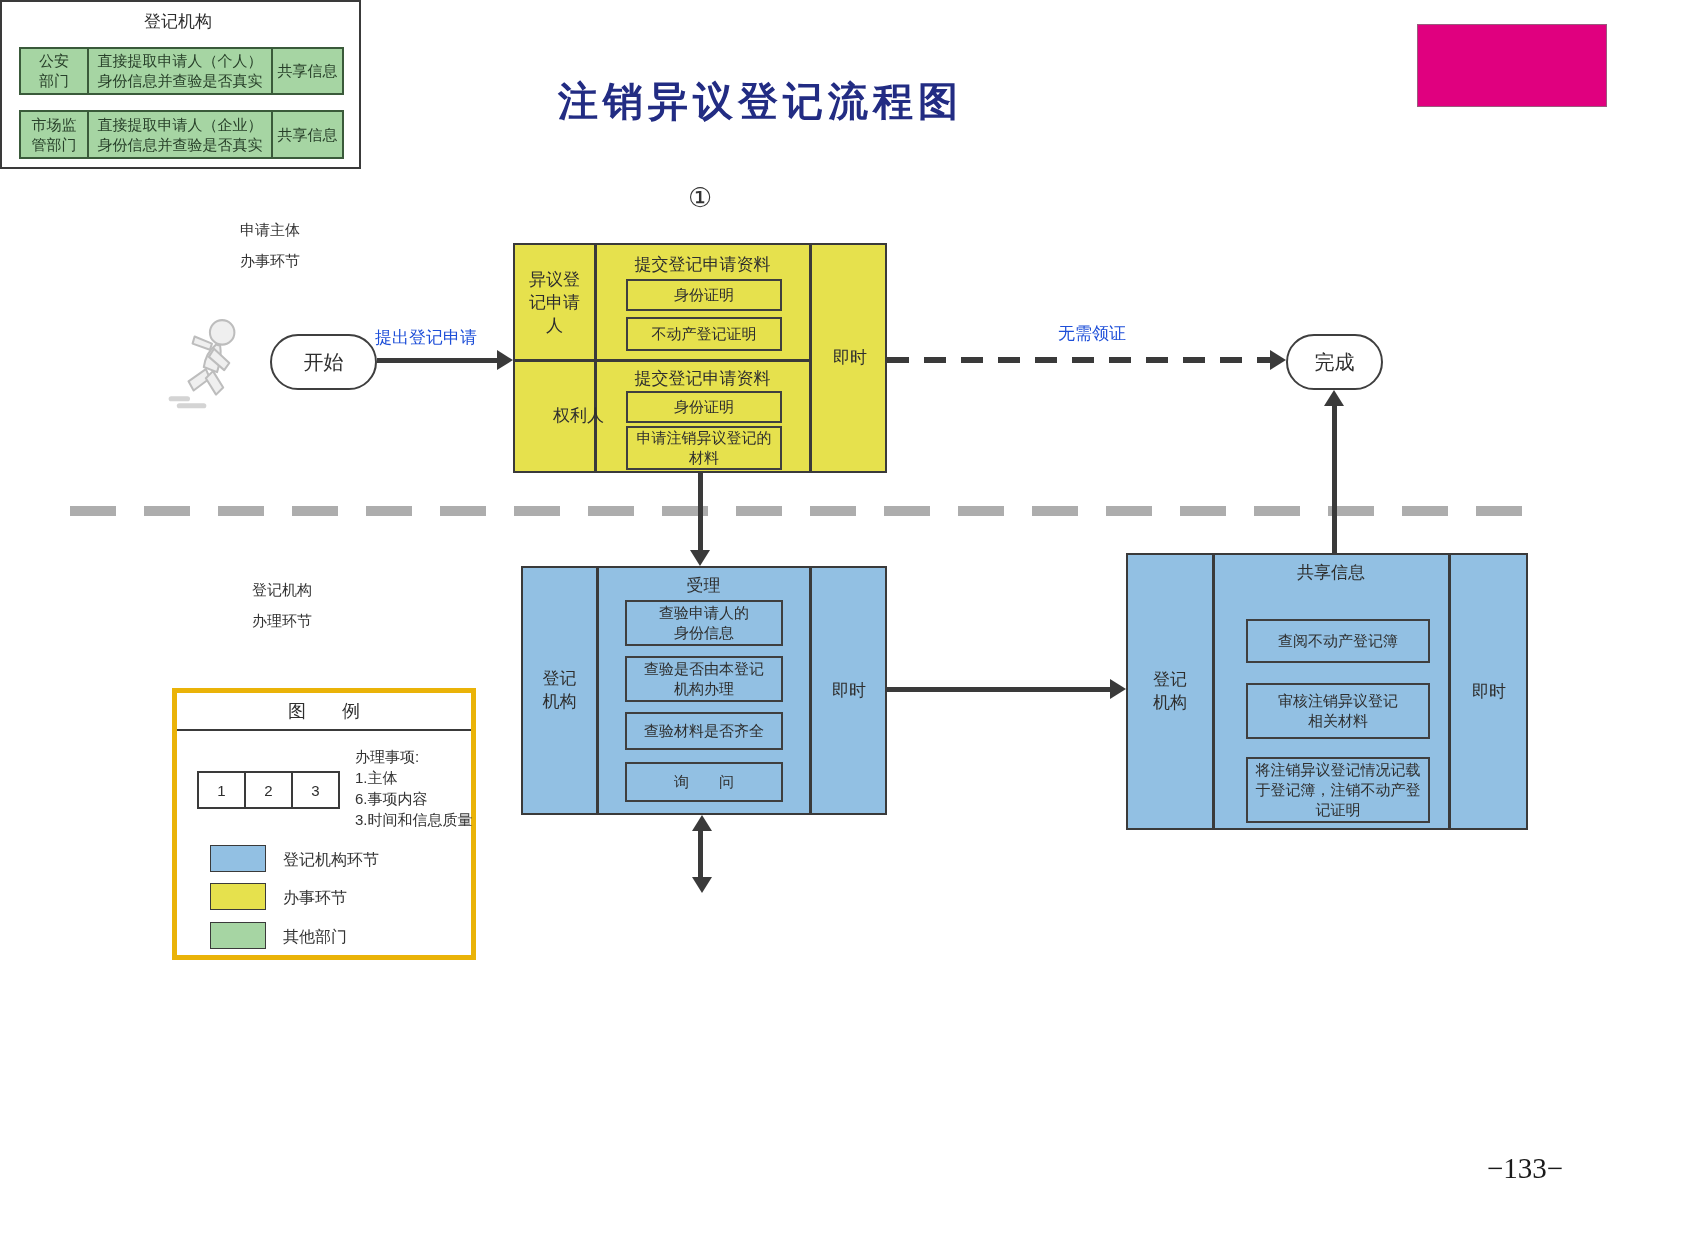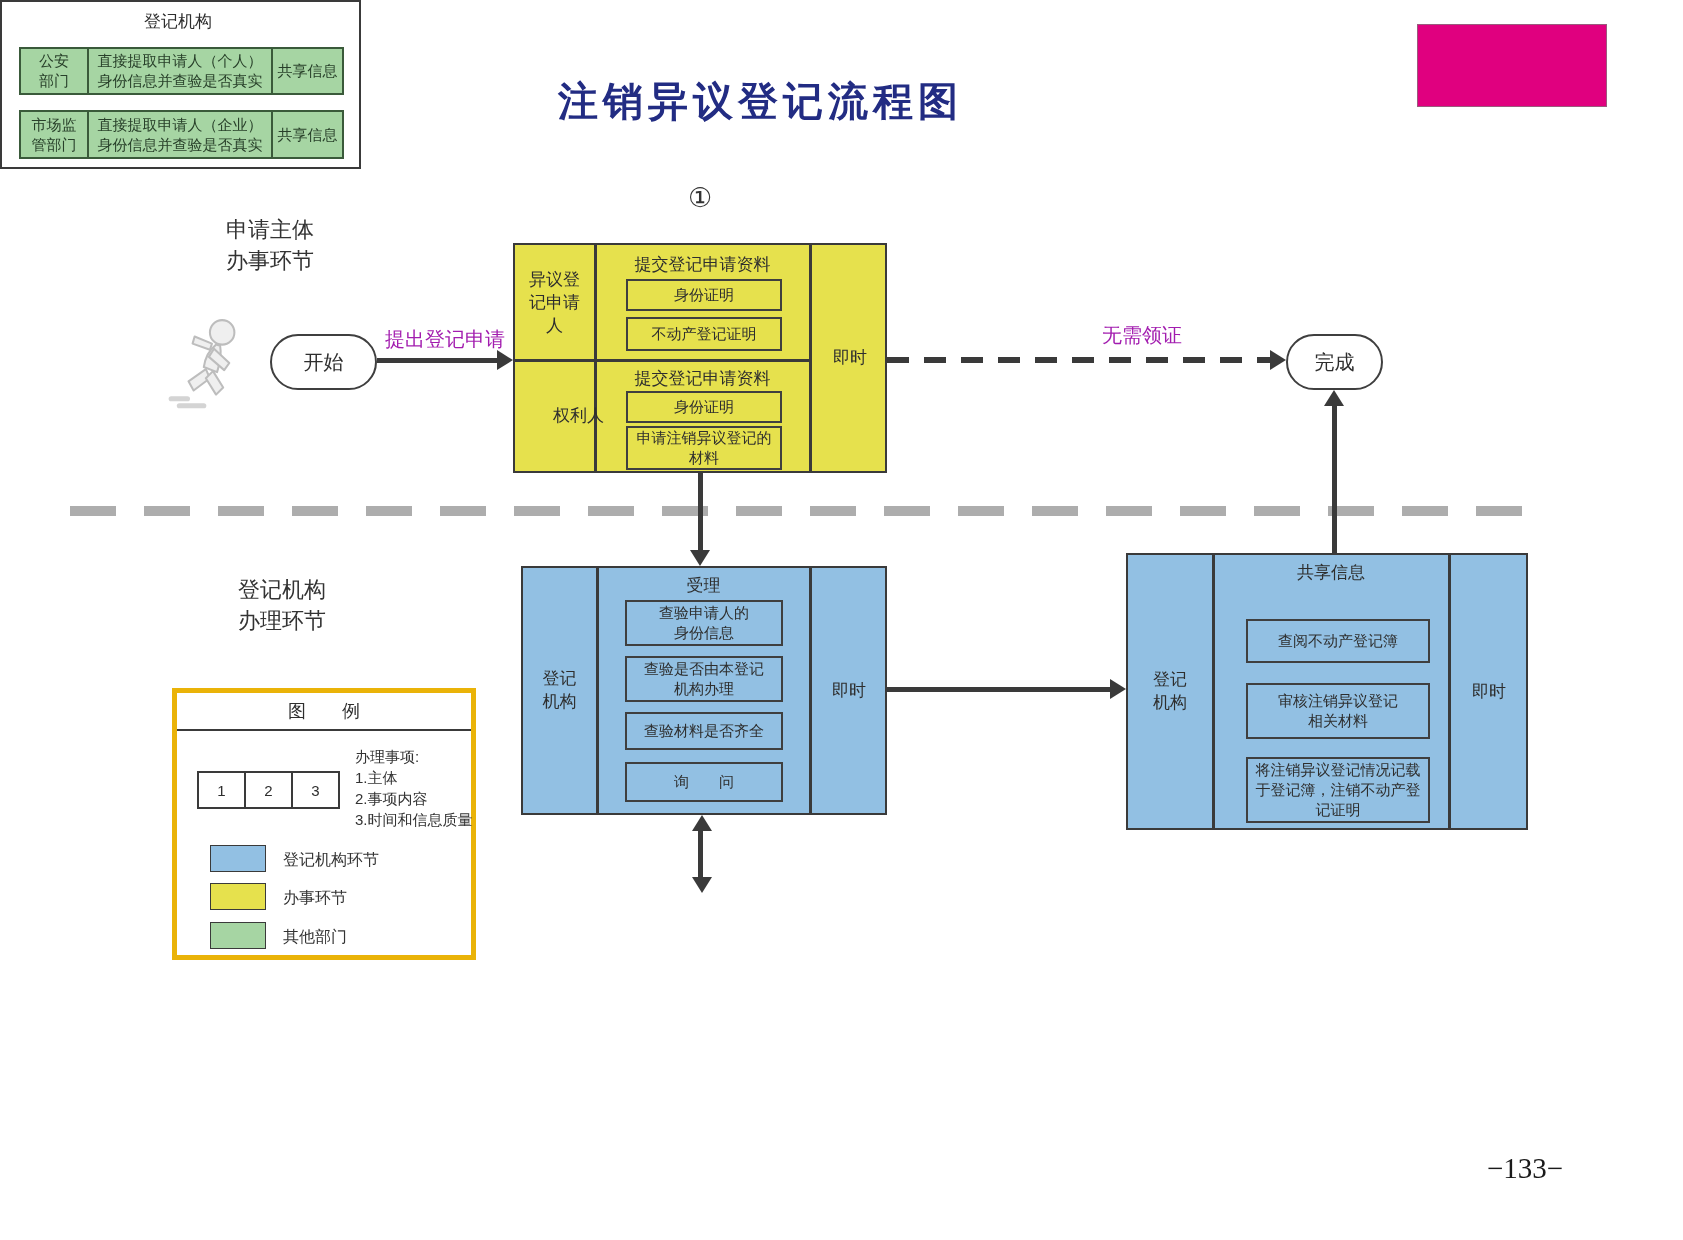--- a/index.html
+++ b/index.html
@@ -11,21 +11,21 @@
            font-family:"Liberation Serif","DejaVu Serif",serif; font-weight:bold;
            font-size:40px; letter-spacing:5px; color:#222c83; }
   #banner { position:absolute; left:1417px; top:24px; width:190px; height:83px;
             background:#e0007f; border:1px solid #9a5a7d; box-sizing:border-box; }
   #step-marker { position:absolute; left:668px; top:182px; width:64px; text-align:center;
                  font-size:27px; color:#333; }
   #page-number { position:absolute; left:1438px; top:1152px; width:174px; text-align:center;
                  font-family:"Liberation Serif","DejaVu Serif",serif; font-size:29px; color:#1a1a1a; }
 
   
-  .lane-label { position:absolute; font-size:22px; line-height:31px; color:#333;
+  .lane-label { position:absolute; font-size:15px; line-height:31px; color:#333;
                 text-align:center; white-space:pre-line; }
   #lane-top { left:210px; top:214px; width:120px; }
   #lane-bottom { left:222px; top:574px; width:120px; }
   #lane-divider { position:absolute; left:70px; top:506px; width:1460px; height:10px;
                   background:repeating-linear-gradient(90deg,#adadad 0 46px,transparent 46px 74px); }
 
   
   .stadium { position:absolute; border:2.5px solid #3f3f3f; border-radius:30px; background:#fff;
              display:flex; align-items:center; justify-content:center; font-size:20px;
              box-sizing:border-box; color:#2e2e2e; }
@@ -49,21 +49,21 @@
   #arrow-down-line { left:698px; top:471px; height:81px; }
   #arrow-down-head { left:690px; top:550px; }
   #dbl-head-up { left:692px; top:815px; }
   #dbl-line { left:698px; top:830px; height:48px; }
   #dbl-head-down { left:692px; top:877px; }
   #arrow-mid-line { left:887px; top:687px; width:227px; }
   #arrow-mid-head { left:1110px; top:679px; }
   #arrow-up-head { left:1324px; top:390px; }
   #arrow-up-line { left:1332px; top:404px; height:149px; }
 
-  .edge-label { position:absolute; font-size:20px; color:#a21caf; text-align:right; }
+  .edge-label { position:absolute; font-size:17px; color:#1d4ed8; text-align:left; }
   #label-submit { left:375px; top:326px; width:130px; }
   #label-nocert { left:1058px; top:322px; width:124px; }
 
   
   .panel { position:absolute; border:2.5px solid #3a3a3a; box-sizing:border-box; }
   .yellow { background:#e6e14d; }
   .blue { background:#92c0e3; }
   .vdiv { position:absolute; top:0; bottom:0; width:2.5px; background:#3a3a3a; }
   .hdiv { position:absolute; height:2.5px; background:#3a3a3a; }
   .cell { position:absolute; display:flex; align-items:center; justify-content:center;
@@ -266,21 +266,21 @@
   <div id="arrow-up-head" class="ah-up"></div>
   <div id="arrow-up-line" class="vline"></div>
 
   <div id="legend">
     <div id="legend-header">图　　例</div>
     <div id="lcell-1" class="legend-cell">1</div>
     <div id="lcell-2" class="legend-cell">2</div>
     <div id="lcell-3" class="legend-cell">3</div>
     <div id="legend-note">办理事项:
 1.主体
-2.事项内容
+6.事项内容
 3.时间和信息质量</div>
     <div id="swatch-blue" class="swatch"></div>
     <div id="lbl-blue" class="legend-entry-label">登记机构环节</div>
     <div id="swatch-yellow" class="swatch"></div>
     <div id="lbl-yellow" class="legend-entry-label">办事环节</div>
     <div id="swatch-green" class="swatch"></div>
     <div id="lbl-green" class="legend-entry-label">其他部门</div>
   </div>
 
   <div id="page-number">−133−</div>

